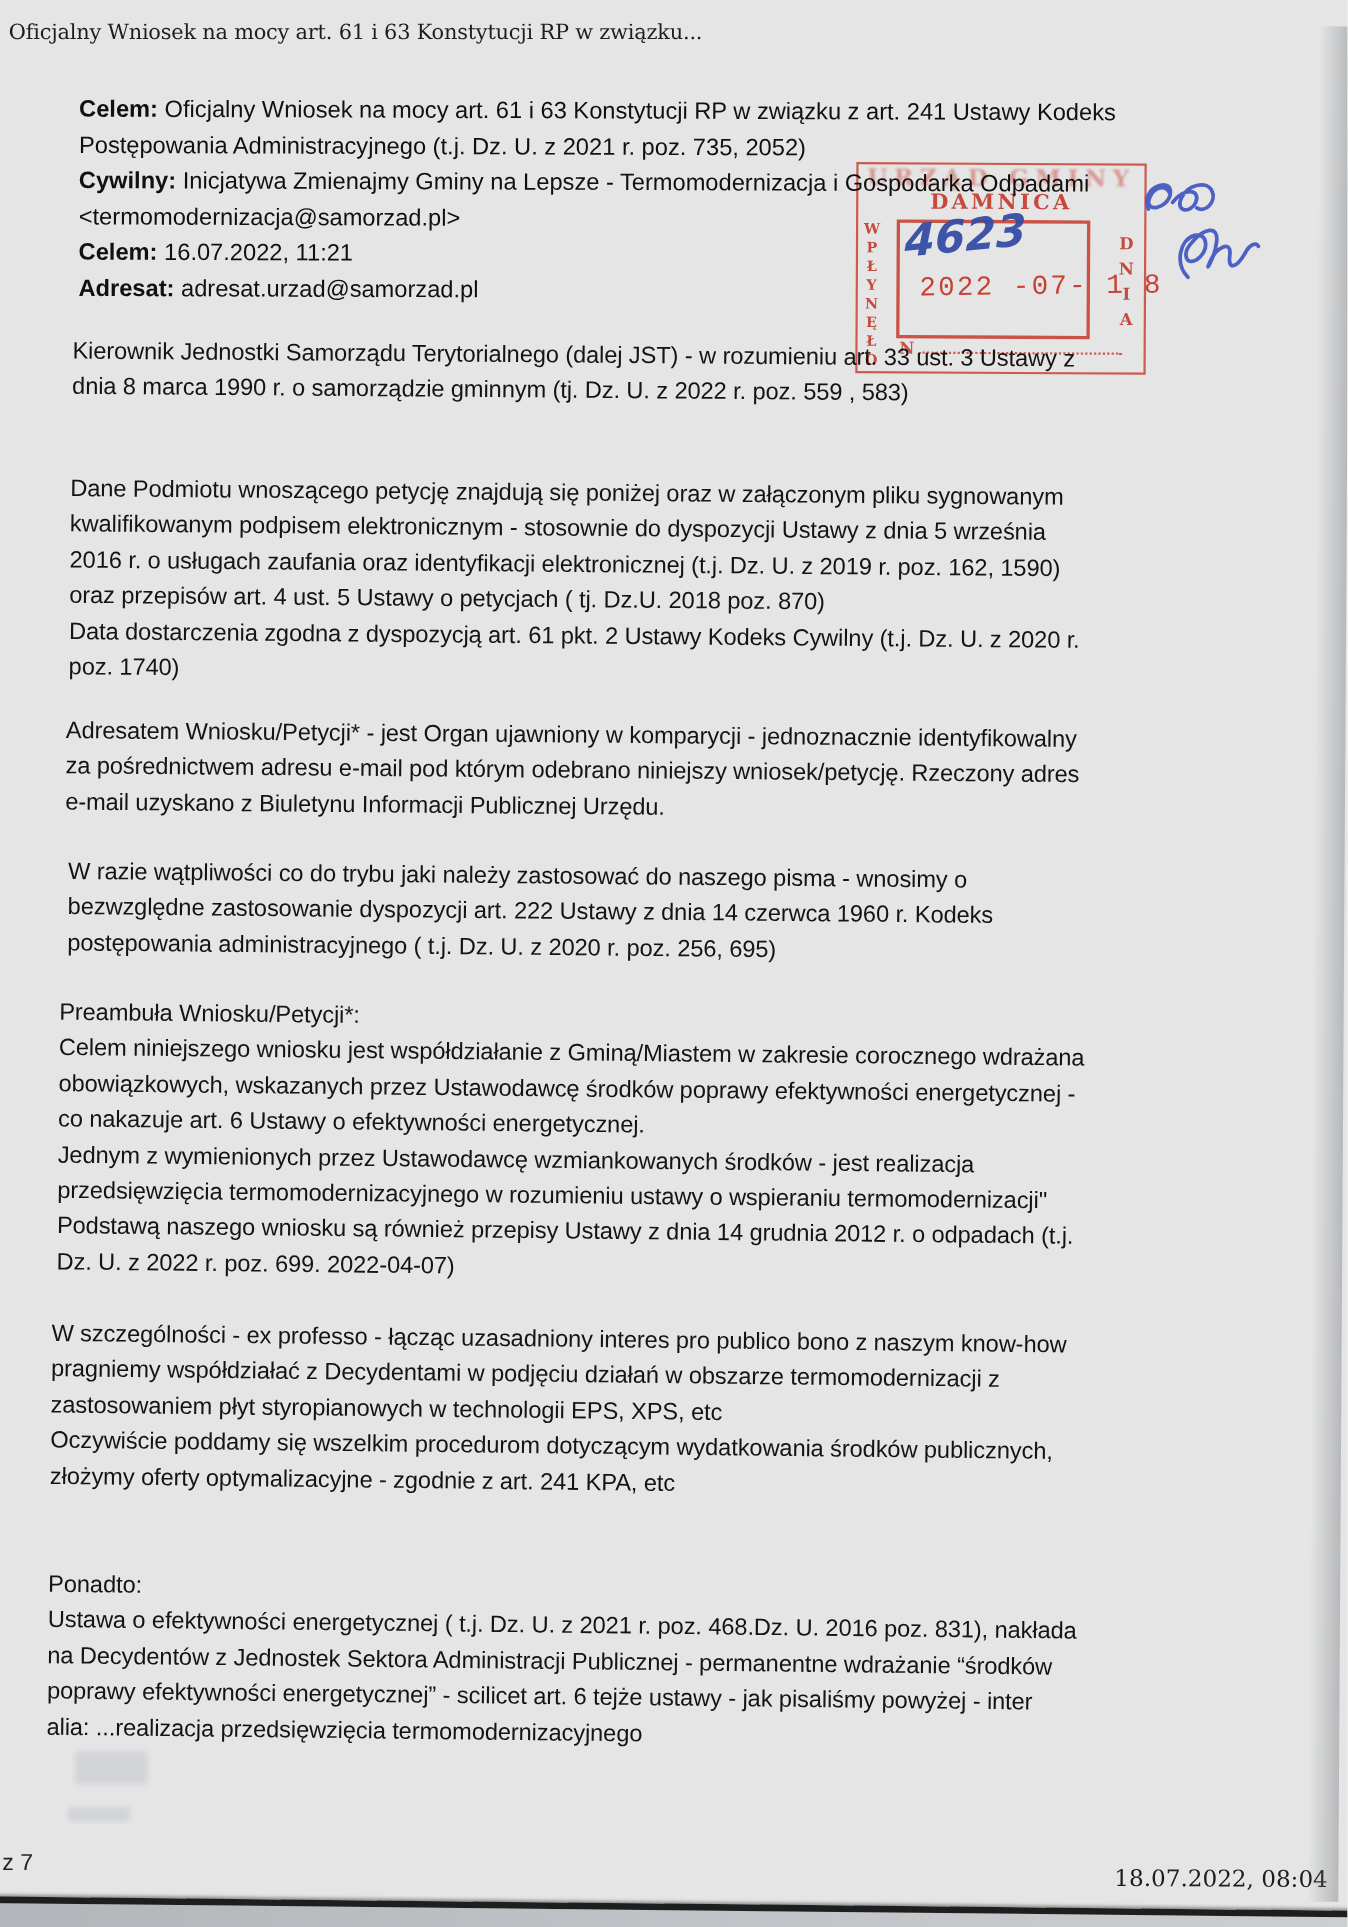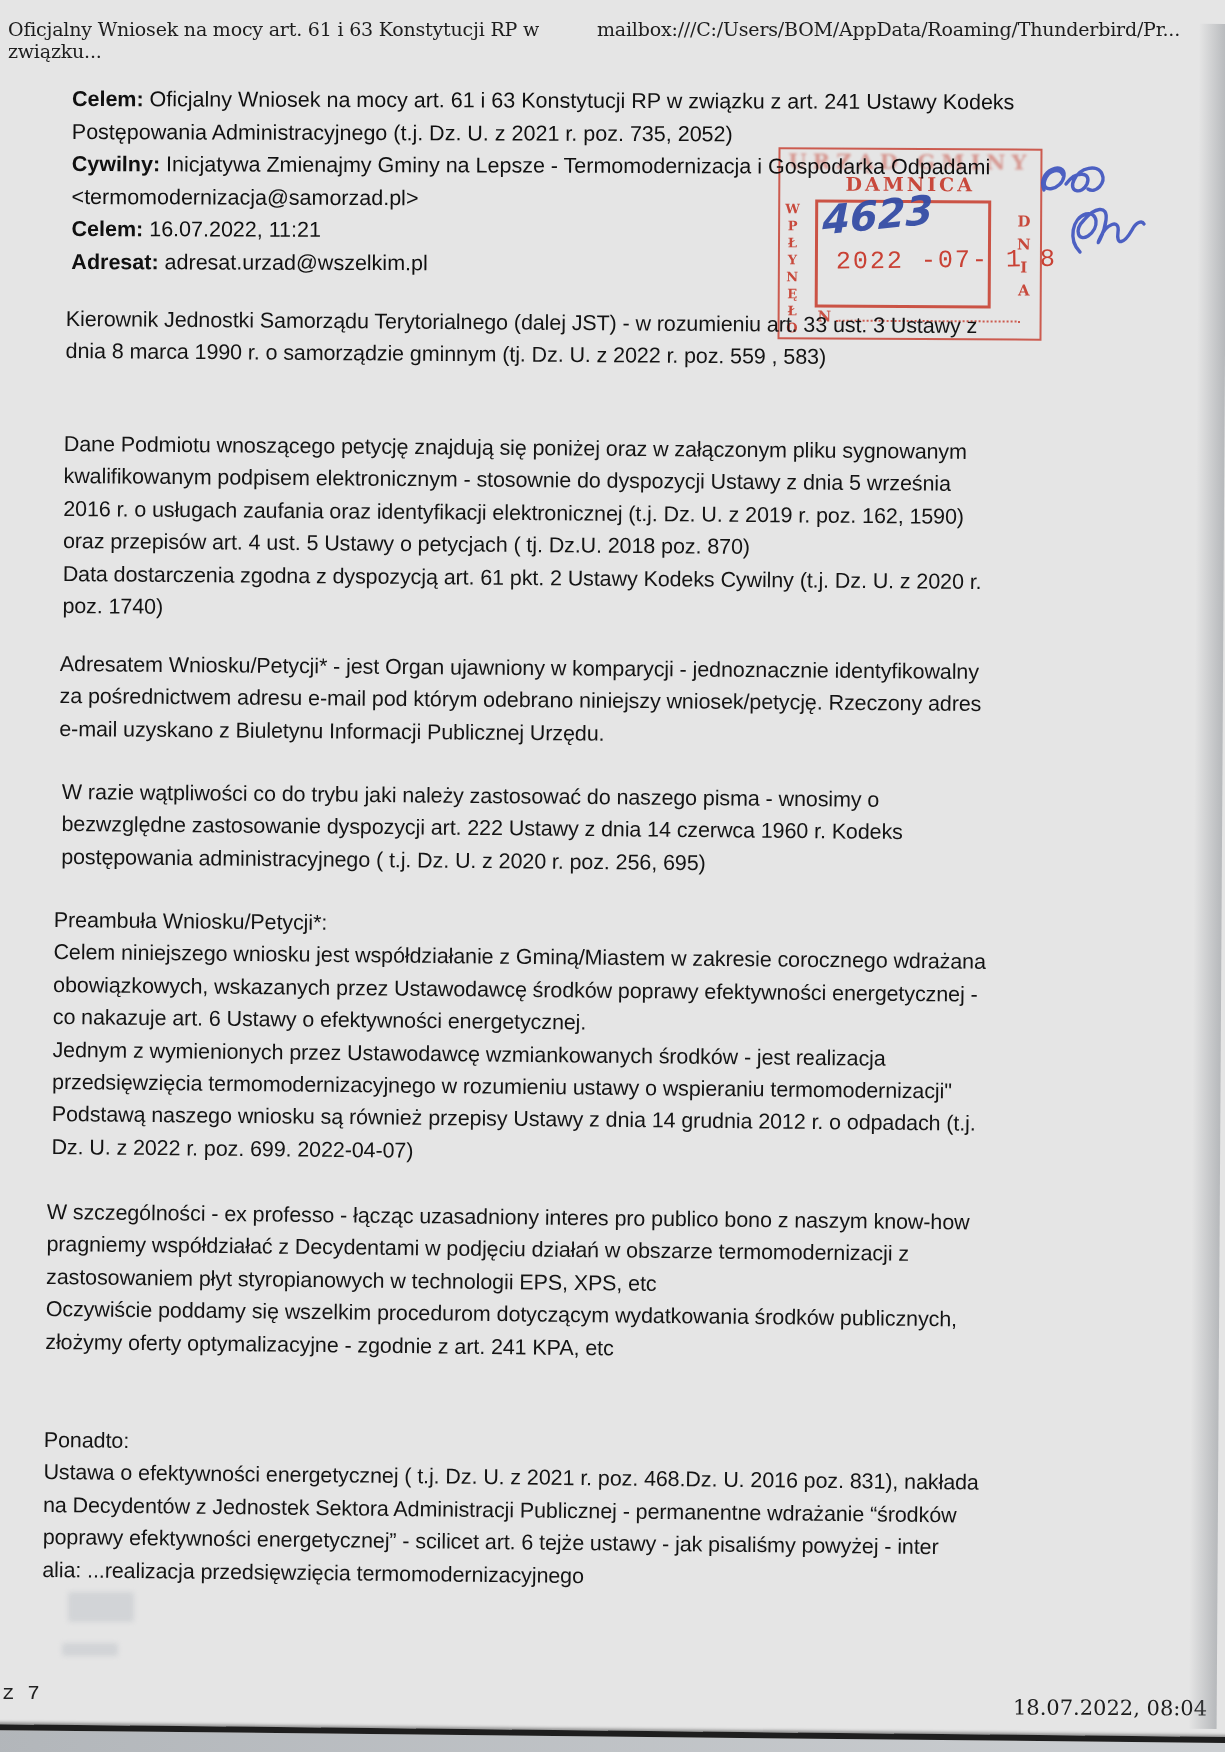--- a/index.html
+++ b/index.html
@@ -72,21 +72,21 @@
     font-family:"Liberation Mono",monospace;font-size:25px;letter-spacing:2px;
     color:#e0483a;transform:rotate(-1deg);white-space:nowrap;
   }
   .stamp-nr{position:absolute;left:40px;top:160px;font-size:15px;font-weight:bold;color:#dc3f2e;opacity:.85;}
   .stamp-dots{position:absolute;left:58px;top:172px;width:184px;border-top:2.5px dotted rgba(221,63,46,.8);}
   
   .paraph{position:absolute;left:1036px;top:156px;width:124px;height:118px;}
   
   .page-num{
     position:absolute;left:2px;top:1682px;
-    font-family:Liberation Mono, monospace;font-size:21px;color:#222;
+    font-family:Liberation Sans, sans-serif;font-size:21px;color:#222;
   }
   .timestamp{
     position:absolute;left:1013px;top:1696px;
     font-family:"DejaVu Serif","Liberation Serif",serif;font-size:21px;color:#1c1c1c;
     transform:rotate(0.3deg);
   }
   
   .ghost{position:absolute;background:rgba(135,145,158,.20);filter:blur(2.5px);border-radius:3px;}
   .ghost1{left:68px;top:1592px;width:66px;height:30px;}
   .ghost2{left:62px;top:1643px;width:56px;height:13px;}
@@ -103,28 +103,27 @@
     transform:rotate(0.35deg);transform-origin:top right;
   }
 </style>
 </head>
 <body>
 
 <div class="page">
 
   <div class="print-header">
     <span>Oficjalny Wniosek na mocy art. 61 i 63 Konstytucji RP w związku...</span>
-    <span>mailbox:///C:/Users/BOM/AppData/Roaming/Thunderbird/Pr...</span>
   </div>
 
   <div class="email-headers">
     <div><b>Celem:</b><span>Oficjalny Wniosek na mocy art. 61 i 63 Konstytucji RP w związku z art. 241 Ustawy Kodeks Postępowania Administracyjnego (t.j. Dz. U. z 2021 r. poz. 735, 2052)</span></div>
     <div><b>Cywilny:</b><span>Inicjatywa Zmienajmy Gminy na Lepsze - Termomodernizacja i Gospodarka Odpadami &lt;termomodernizacja@samorzad.pl&gt;</span></div>
     <div><b>Celem:</b><span>16.07.2022, 11:21</span></div>
-    <div><b>Adresat:</b><span>adresat.urzad@wszelkim.pl</span></div>
+    <div><b>Adresat:</b><span>adresat.urzad@samorzad.pl</span></div>
   </div>
 
   <div class="stamp">
     <div class="stamp-outer"></div>
     <div class="stamp-office1">URZĄD GMINY</div>
     <div class="stamp-office2">DAMNICA</div>
     <div class="stamp-vert stamp-wplynelo">WPŁYNĘŁO</div>
     <div class="stamp-vert stamp-dnia">DNIA</div>
     <div class="stamp-inner"></div>
     <div class="stamp-number">4623</div>

